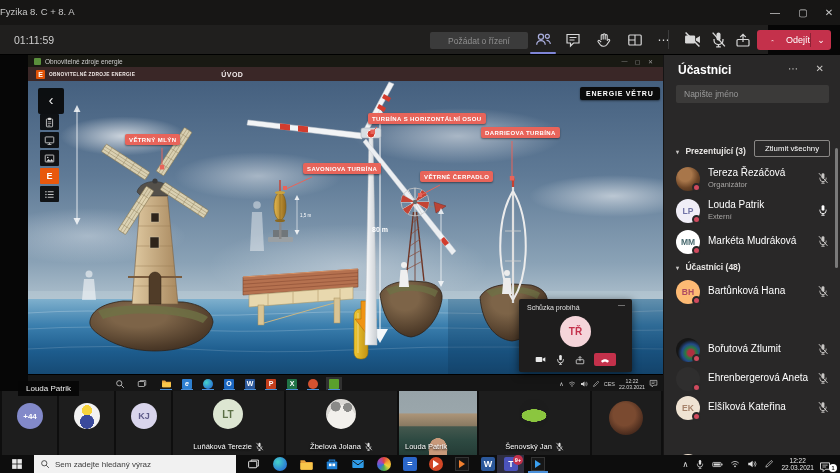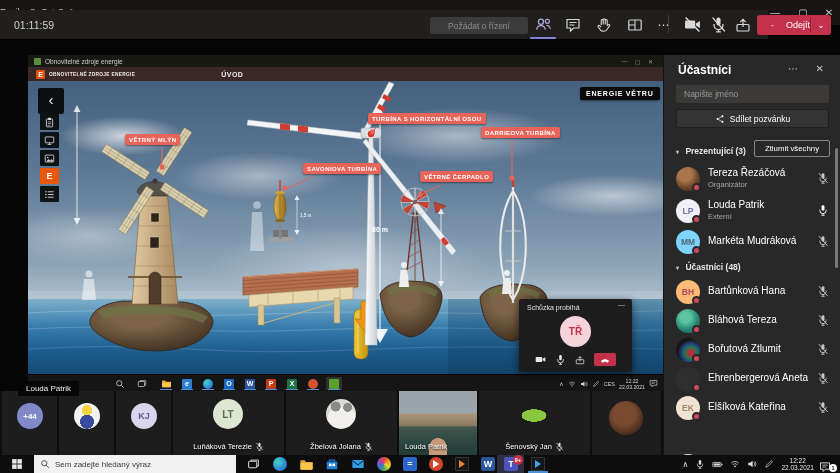--- a/index.html
+++ b/index.html
@@ -7,21 +7,21 @@
 .screen{position:relative;width:840px;height:473px;background:#060606;overflow:hidden;
   font-family:"Liberation Sans",sans-serif;color:#ddd}
 svg.ic{display:inline-block;vertical-align:middle}
 
 
 .titlebar{position:absolute;left:0;top:0;width:840px;height:25px;background:#171615}
 .titlebar .title{position:absolute;left:0;right:0;top:6px;font-size:9.5px;color:#c8c8c8}
 .winbtn{position:absolute;top:0;width:26px;height:25px;line-height:25px;text-align:center;font-size:10px;color:#c8c8c8}
 
 
-.callbar{position:absolute;left:0;top:10px;width:768px;height:30px;background:#201f1e;border-bottom:1px solid #000}
+.callbar{position:absolute;left:0;top:25px;width:768px;height:30px;background:#201f1e;border-bottom:1px solid #000}
 .timer{position:absolute;left:14px;top:9px;font-size:10.5px;color:#cfcfcf}
 .reqctl{position:absolute;left:430px;top:7px;width:98px;height:17px;background:#3b3b3b;border:none;border-radius:2px;
   color:#8f8f8f;font-size:8.5px;font-family:inherit}
 .cbico{position:absolute;top:5px;width:28px;height:20px;text-align:center;color:#d8d8d8}
 .cbico.active{color:#a9addc}
 .active-underline{position:absolute;left:530px;top:27px;width:26px;height:2px;background:#7f85d6;border-radius:1px}
 .cb-divider{position:absolute;left:668px;top:5px;width:1px;height:19px;background:#3c3c3c}
 .dots{font-size:12px;letter-spacing:1px;line-height:20px}
 .leave{position:absolute;left:757px;top:5px;width:74px;height:20px;background:#c4314b;border-radius:3px;display:flex;align-items:center}
 .leave .main{display:flex;gap:12px;padding-left:14px;width:53px;color:#fff;font-size:9px}
@@ -112,21 +112,21 @@
   justify-content:center;font-size:8.5px;font-weight:bold}
 .pdot{position:absolute;left:28px;top:19px;width:9px;height:9px;border-radius:50%;background:#d04a5e;border:2px solid #292828}
 .pname{position:absolute;left:44px;top:8px;font-size:10px;color:#fff;white-space:nowrap}
 .pname.two{top:3px}
 .psub{position:absolute;left:44px;top:16px;font-size:7.5px;color:#a8a6a4}
 .pmic{position:absolute;right:12px;top:8px;color:#c8c6c4}
 .pscroll{position:absolute;right:2px;top:93px;width:3px;height:120px;background:#7a7a7a;border-radius:2px}
 
 .avP0{background:radial-gradient(circle at 38% 32%,#a8764a 0 30%,#6b4426 60%,#3a2517 100%)}
 .avP1{background:#f0eef7;color:#7174a6}
-.avP2{background:#7dd3fc;color:#4a6b70}
+.avP2{background:#ffffff;color:#4a6b70}
 .avA0{background:#fdba74;color:#ad4a62}
 .avA1{background:radial-gradient(circle at 40% 35%,#5cc4a0 0 25%,#2a8a78 55%,#1c4a50 100%)}
 .avA2{background:radial-gradient(circle at 62% 62%,#b03040 0 14%,#2a7a40 26%,#234a88 42%,#161616 62%)}
 .avA3{background:#2f2e2e}
 .avA4{background:#efe3d3;color:#a6836b}
 .avA5{background:#d4d7ef;color:#5c61a0}
 .avX{background:#efe0cf}
 
 
 .taskbar{position:absolute;left:0;top:455px;width:840px;height:36px;background:#0d0d0d;display:block}
@@ -700,26 +700,20 @@
       <div class="circ" style="left:17px;top:10px;width:34px;height:34px;
         background:radial-gradient(circle at 45% 40%,#7a4a30 0 40%,#46291c 75%,#2e1c14 100%)"></div>
     </div>
   </div>
 
   <div class="panel">
     <div class="ph">Účastníci</div>
     <div class="phbtn" style="right:42px">⋯</div>
     <div class="phbtn" style="right:16px">✕</div>
     <input class="psearch" placeholder="Napište jméno" style="">
-    <button class="invite">
-      <svg class="ic" width="10" height="10" style="color:#fff">
-          <use href="#i-invite"></use>
-        </svg>
-      <span>Sdílet pozvánku</span>
-    </button>
 
     <div class="sechdr" style="top:91px">
       <span class="car">▾</span>
       <span>Prezentující (3)</span>
     </div>
     <button class="muteall" style="top:85px">Ztlumit všechny</button>
 
     <div class="prow" style="top:109px">
       <div class="pav avP0"></div>
         <div class="pdot"></div>
@@ -753,28 +747,20 @@
     </div>
 
     <div class="prow" style="top:222px">
       <div class="pav avA0">BH</div>
         <div class="pdot"></div>
       <div class="pname">Bartůnková Hana</div>
       <svg class="ic pmic" width="12" height="12">
           <use href="#i-micoff"></use>
         </svg>
     </div>
-    <div class="prow" style="top:251px">
-      <div class="pav avA1"></div>
-        <div class="pdot"></div>
-      <div class="pname">Bláhová Tereza</div>
-      <svg class="ic pmic" width="12" height="12">
-          <use href="#i-micoff"></use>
-        </svg>
-    </div>
     <div class="prow" style="top:280px">
       <div class="pav avA2"></div>
         <div class="pdot"></div>
       <div class="pname">Bořutová Ztlumit</div>
       <svg class="ic pmic" width="12" height="12">
           <use href="#i-micoff"></use>
         </svg>
     </div>
     <div class="prow" style="top:309px">
       <div class="pav avA3"></div>

